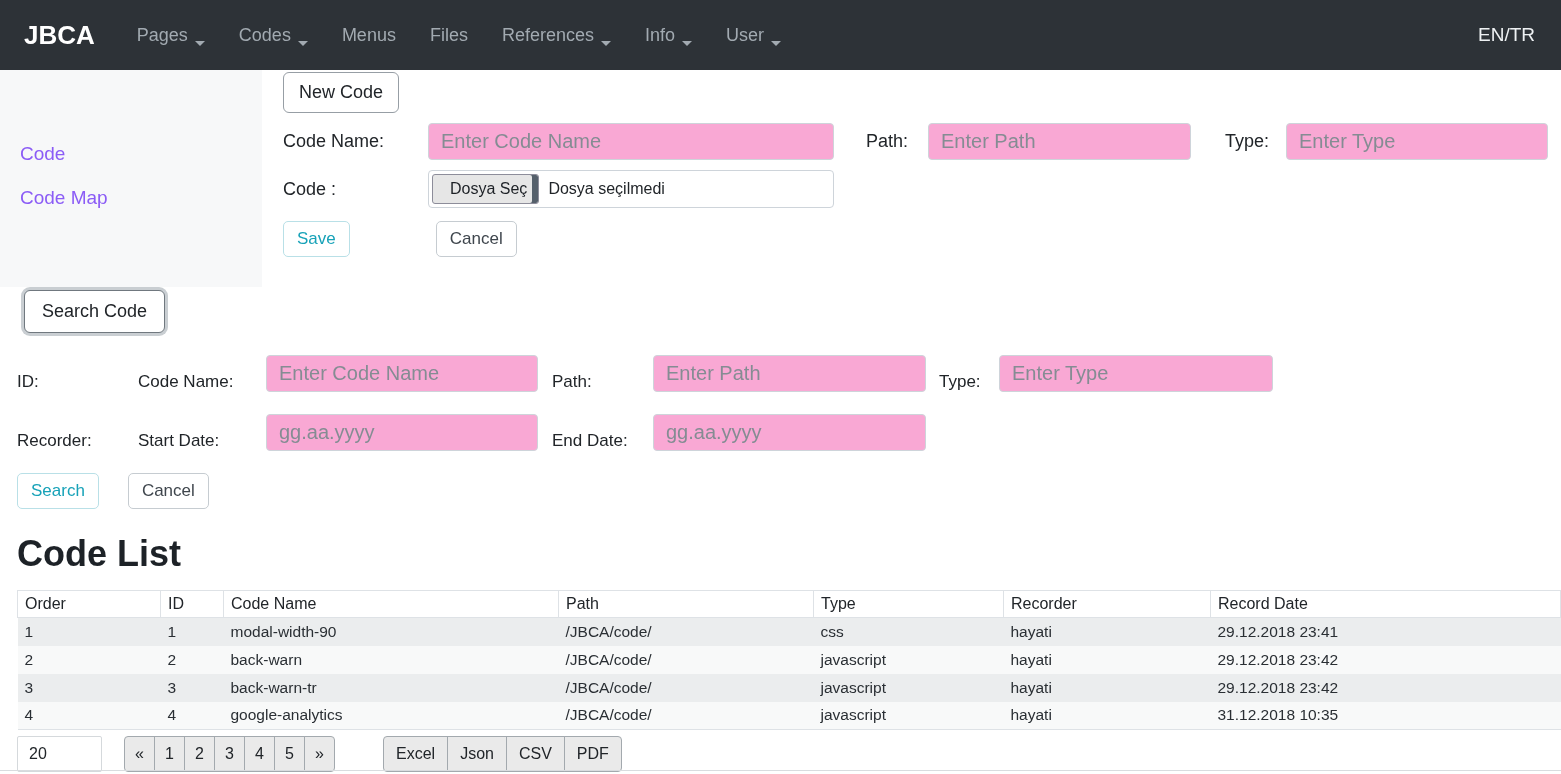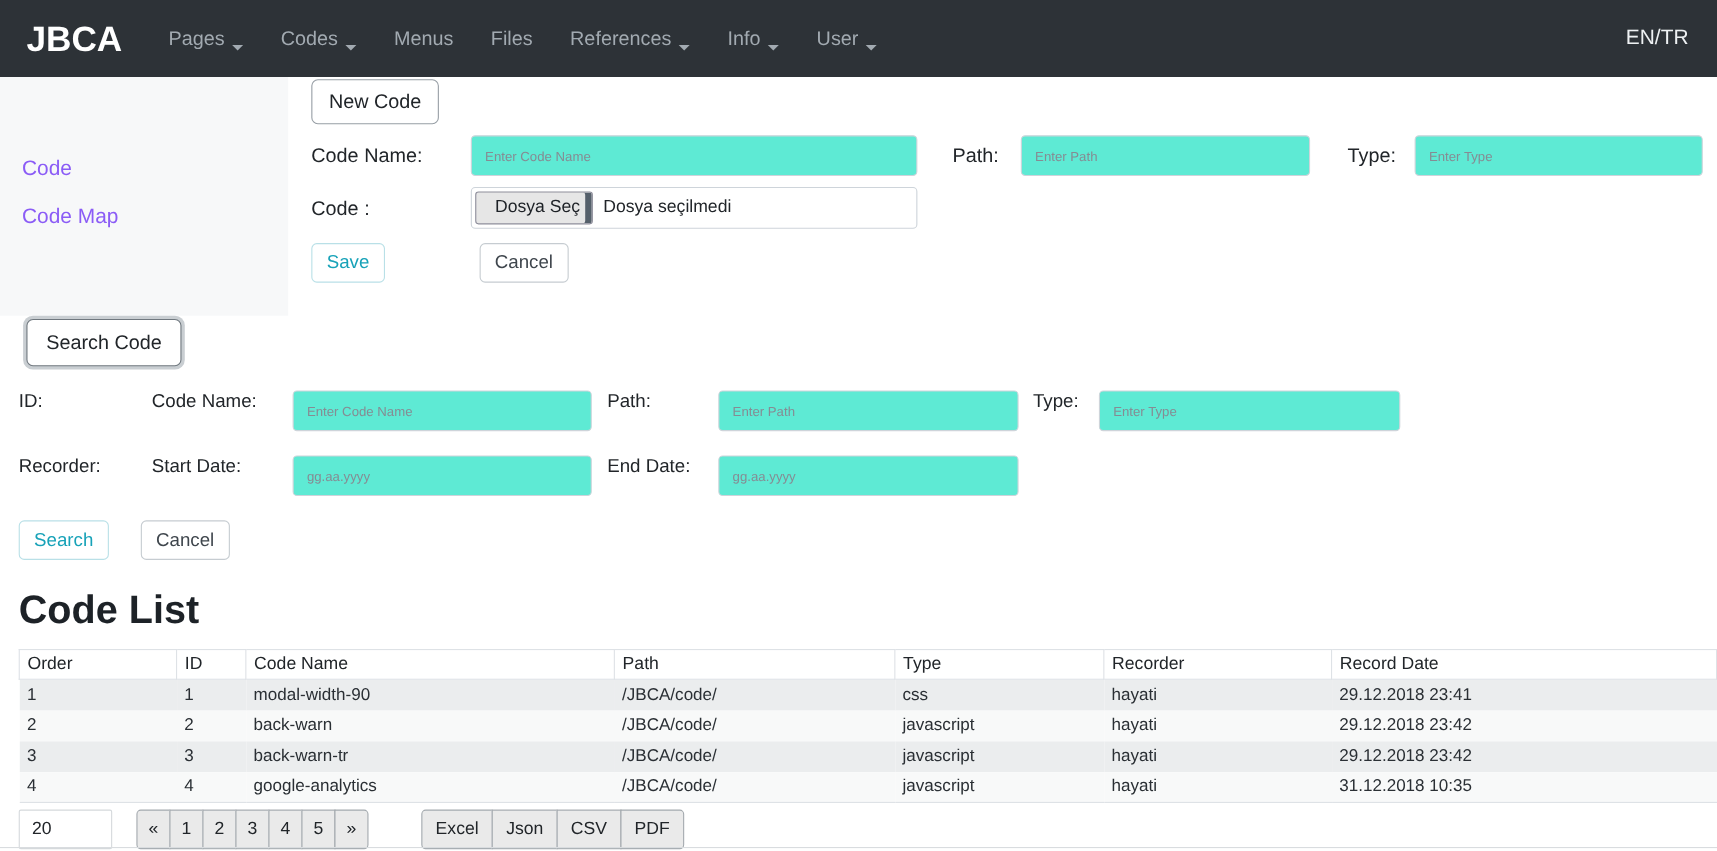--- a/index.html
+++ b/index.html
@@ -8,21 +8,21 @@
     width:1561px; height:774px; overflow:hidden;
     font-family:"Liberation Sans", sans-serif;
     color:#212529; background:#ffffff; position:relative;
   }
 
   
   .navbar {
     height:70px; background:#2d3237; display:flex; align-items:center;
     padding:0 26px 0 24px;
   }
-  .brand { color:#ffffff; font-size:32px; font-weight:bold; margin-right:42px; cursor:pointer; }
+  .brand { color:#ffffff; font-size:26px; font-weight:bold; margin-right:42px; cursor:pointer; }
   .nav-items { display:flex; align-items:center; gap:34px; flex:1; }
   .nav-link { color:#a2aab1; font-size:18px; cursor:pointer; display:flex; align-items:flex-end; }
   .caret {
     display:inline-block; width:0; height:0; margin-left:7px; margin-top:3px;
     border-left:5px solid transparent; border-right:5px solid transparent;
     border-top:5px solid #a2aab1;
   }
   .lang { color:#eef1f3; font-size:19px; cursor:pointer; }
 
   
@@ -43,21 +43,21 @@
   .btn-save   { color:#17a2b8; border-color:#b9e0e7; padding:7px 13px; }
   .btn-cancel { color:#3f464d; border-color:#c6ccd1; padding:7px 13px; }
 
   .form-row { display:flex; align-items:center; margin-top:10px; }
   .flabel { font-size:18px; color:#212529; }
   .l-145 { width:145px; } .l-62 { width:62px; } .l-61 { width:61px; }
   .g-32 { margin-left:32px; } .g-34 { margin-left:34px; }
 
   .input {
     border:1px solid #ced4da; border-radius:4px; height:37px; padding:0 12px;
-    font-size:12px; color:#495057; font-family:inherit; background:#5eead4;
+    font-size:20px; color:#495057; font-family:inherit; background:#f9a8d4;
   }
   .input::placeholder { color:#858c93; }
   .w-406{width:406px;} .w-263{width:263px;} .w-262{width:262px;}
   .w-275{width:275px;} .w-272{width:272px;} .w-273{width:273px;} .w-274{width:274px;}
 
   .file-box {
     display:flex; align-items:center; border:1px solid #ced4da; border-radius:4px;
     height:38px; background:#fff; overflow:hidden; cursor:pointer;
   }
   .file-btn {
@@ -66,21 +66,21 @@
     box-shadow:-6px 0 0 0 #55606b inset;
     padding-left:17px;
   }
   .file-status { font-size:16px; color:#212529; margin-left:9px; white-space:nowrap; }
 
   .btn-row { margin-top:13px; }
   .g-save { margin-left:86px; }
 
   
   .search-section { padding:1px 0 0 17px; }
-  .search-row { display:flex; align-items:flex-start; margin-top:22px; }
+  .search-row { display:flex; align-items:flex-end; margin-top:22px; }
   .sl-109{width:109px;} .sl-128{width:128px;} .sl-101{width:101px;} .sl-60{width:60px;}
   .sg-12{margin-left:12px;} .sg-14{margin-left:14px;} .sg-13{margin-left:13px;}
   .slabel { font-size:17px; color:#212529; }
   .search-btn-row { margin-top:22px; }
   .g-cancel { margin-left:29px; }
 
   
   .list-section { padding-left:17px; }
   .list-title { font-size:36px; font-weight:bold; margin:24px 0 0 0; color:#1d2227; }
   .code-table {

